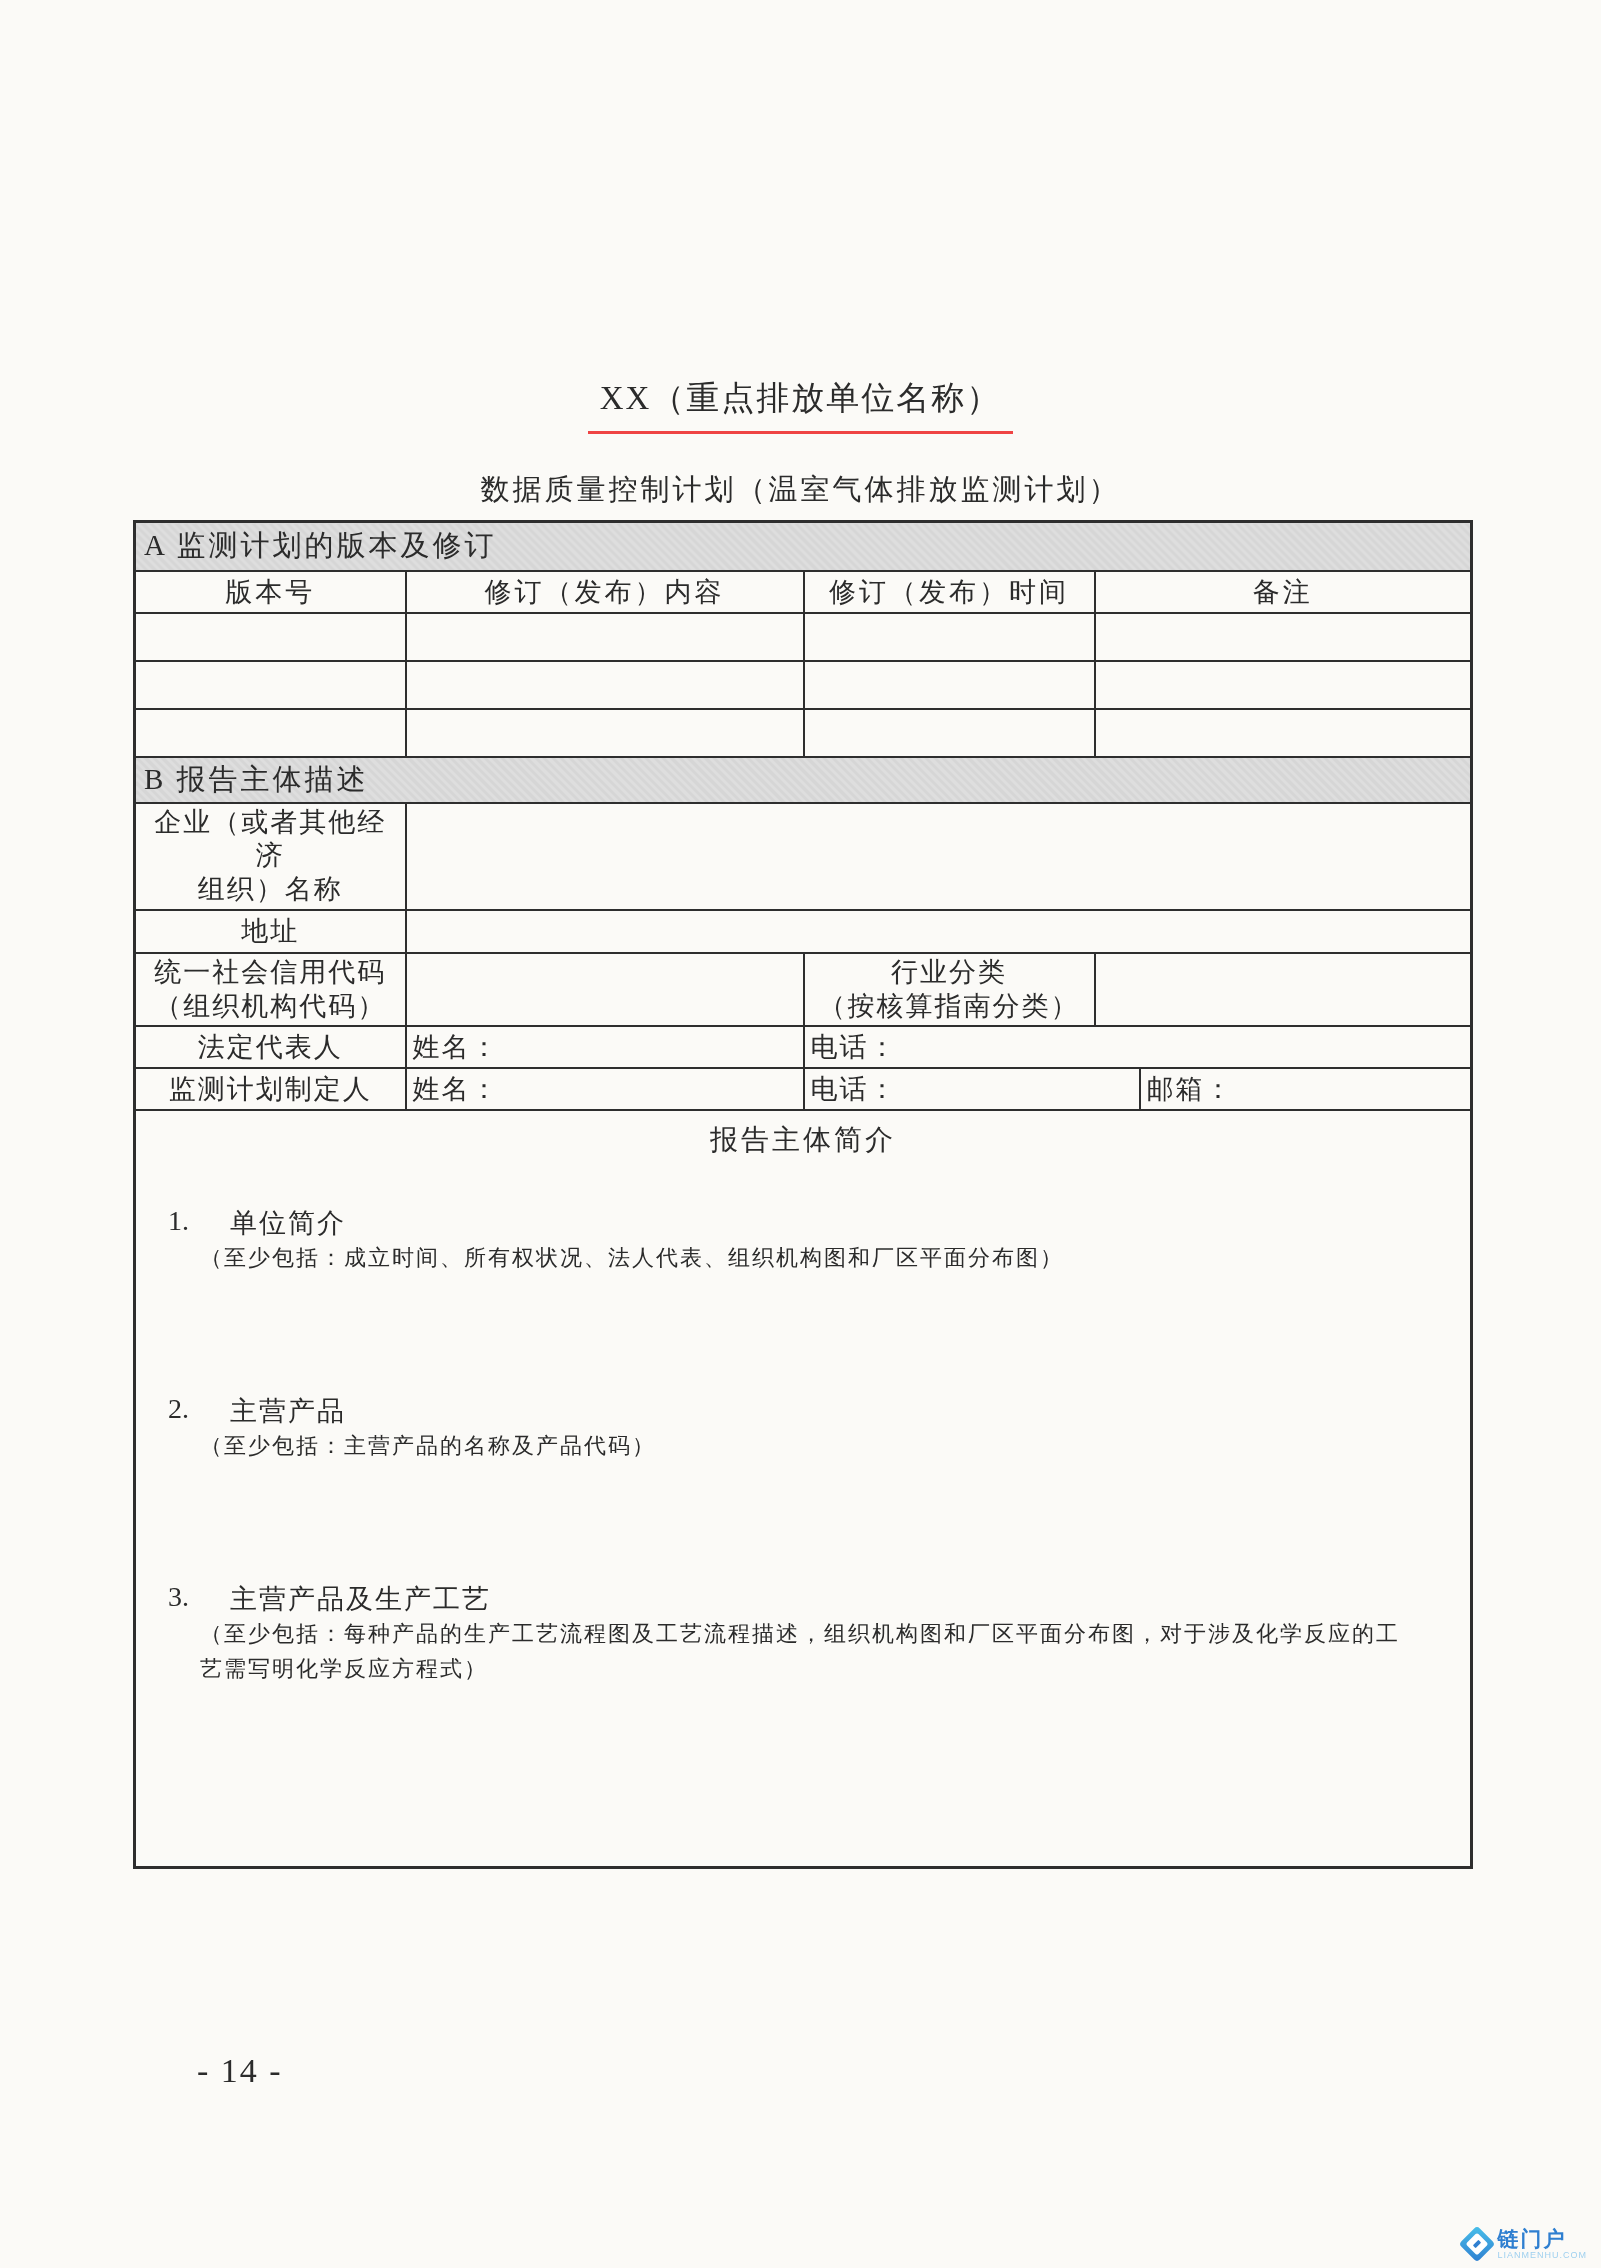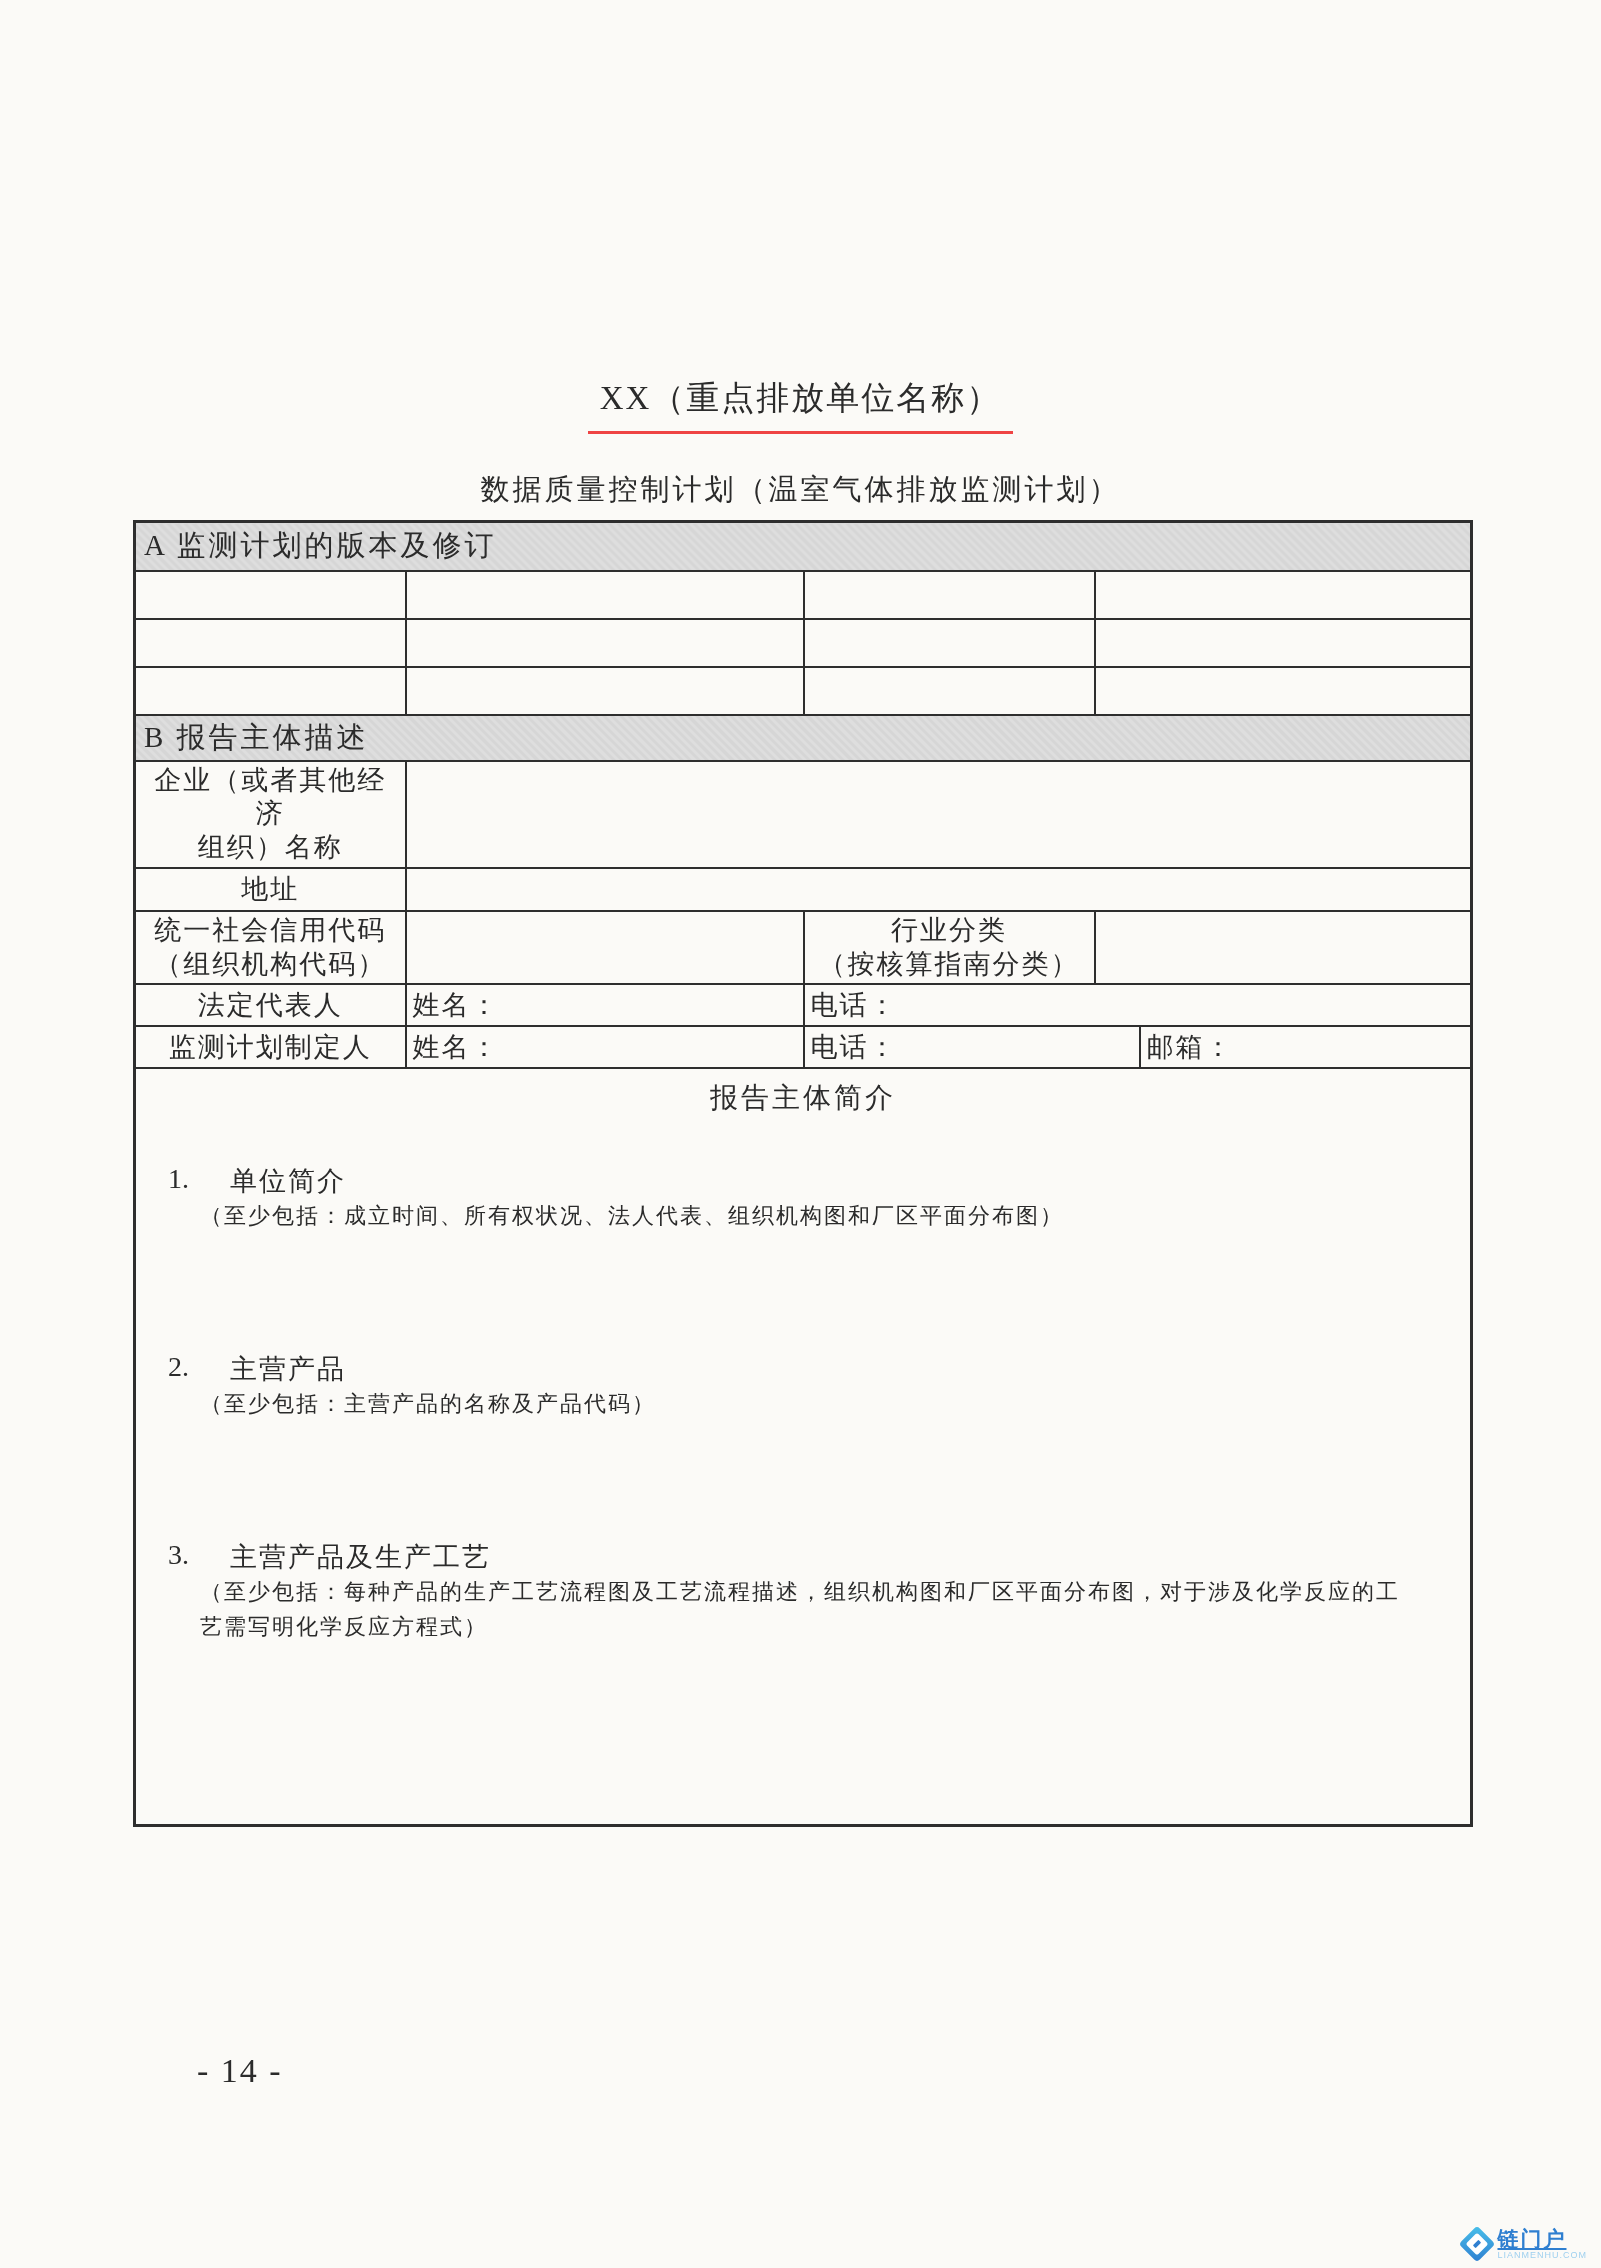--- a/index.html
+++ b/index.html
@@ -134,21 +134,20 @@
     position:absolute;inset:9px 11px;
     background:var(--brand-blue);
     border-radius:1px;
   }
   .wm-texts{display:flex;flex-direction:column;line-height:1;}
   .wm-cn{
     font-size:21px;font-weight:700;
     color:var(--brand-blue);
     letter-spacing:2px;
     font-family:"Liberation Sans","DejaVu Sans",sans-serif;
-    text-decoration:underline;
   }
   .wm-en{
     font-size:9px;
     color:var(--brand-light);
     letter-spacing:1px;
     margin-top:2px;
     font-family:"Liberation Sans","DejaVu Sans",sans-serif;
   }
 </style>
 </head>
@@ -169,20 +168,26 @@
       <col style="width:271px">
         <col style="width:398px">
         <col style="width:291px">
         <col style="width:45px">
         <col style="width:332px">
     </colgroup>
 
     <tbody>
         <tr class="band">
       <td colspan="5">A 监测计划的版本及修订</td>
+    </tr>
+    <tr class="a-header">
+      <td>版本号</td>
+      <td>修订（发布）内容</td>
+      <td>修订（发布）时间</td>
+      <td colspan="2">备注</td>
     </tr>
     <tr class="a-empty">
       <td></td>
       <td></td>
       <td></td>
       <td colspan="2"></td>
     </tr>
     <tr class="a-empty">
       <td></td>
       <td></td>

